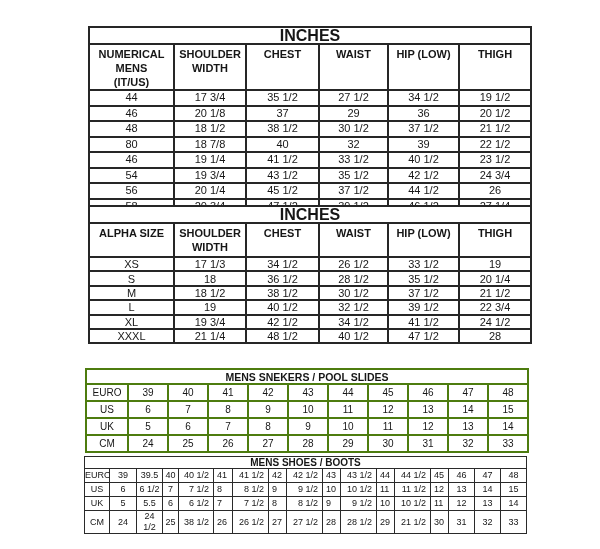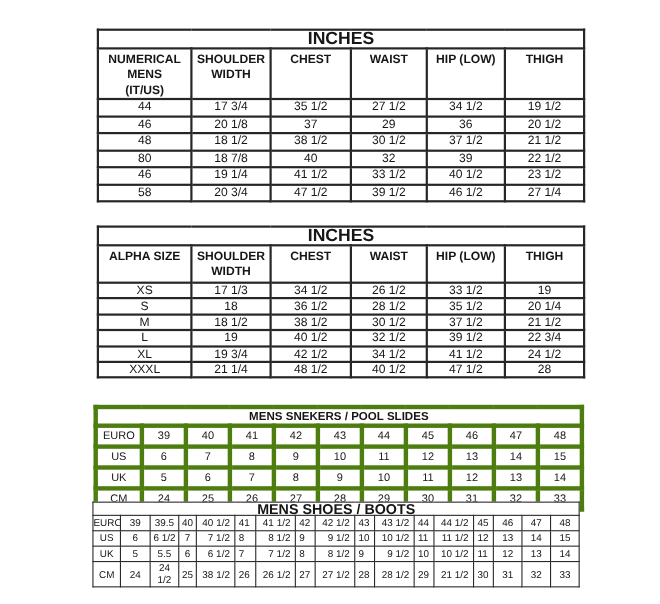--- a/index.html
+++ b/index.html
@@ -46,28 +46,28 @@
   #t2 { top: 205px; }
   #t1, #t2, #t1 td, #t1 th, #t2 td, #t2 th { border: 2px solid #262626; }
   #t1 .title, #t2 .title { height: 15px; font-size: 16px; }
   #t1 .hdr  { height: 27px; }
   #t2 .hdr  { height: 30px; }
   #t1 td { height: 13.5px; line-height: 13px; }
   #t2 td { height: 12.4px; line-height: 12px; }
 
   
   #t3 { left: 85px; top: 368px; width: 443px; font-size: 10px; }
-  #t3, #t3 td { border: 4px solid #4d7c0f; }
+  #t3, #t3 td { border: 2px solid #4d7c0f; }
   #t3 .title { height: 13px; font-size: 10.5px; }
   #t3 td { height: 15px; line-height: 12px; }
 
   
   #t4 { left: 84px; top: 456px; width: 443px; font-size: 9px; }
   #t4, #t4 td { border: 1px solid #2a2a2a; }
-  #t4 .title { height: 11px; font-size: 13px; }
+  #t4 .title { height: 11px; font-size: 10px; }
   #t4 td { height: 13px; line-height: 11px; }
   #t4 td.al { text-align: left;  padding-left: 3px; }
   #t4 td.ar { text-align: right; padding-right: 4px; }
 </style>
 </head>
 <body>
 
 <div class="sheet">
   <table id="t1">
       <colgroup>
@@ -124,20 +124,36 @@
           <td>39</td>
           <td>22 1/2</td>
         </tr>
         <tr>
           <td>46</td>
           <td>19 1/4</td>
           <td>41 1/2</td>
           <td>33 1/2</td>
           <td>40 1/2</td>
           <td>23 1/2</td>
+        </tr>
+        <tr>
+          <td>54</td>
+          <td>19 3/4</td>
+          <td>43 1/2</td>
+          <td>35 1/2</td>
+          <td>42 1/2</td>
+          <td>24 3/4</td>
+        </tr>
+        <tr>
+          <td>56</td>
+          <td>20 1/4</td>
+          <td>45 1/2</td>
+          <td>37 1/2</td>
+          <td>44 1/2</td>
+          <td>26</td>
         </tr>
         <tr>
           <td>58</td>
           <td>20 3/4</td>
           <td>47 1/2</td>
           <td>39 1/2</td>
           <td>46 1/2</td>
           <td>27 1/4</td>
         </tr>
       </tbody>

